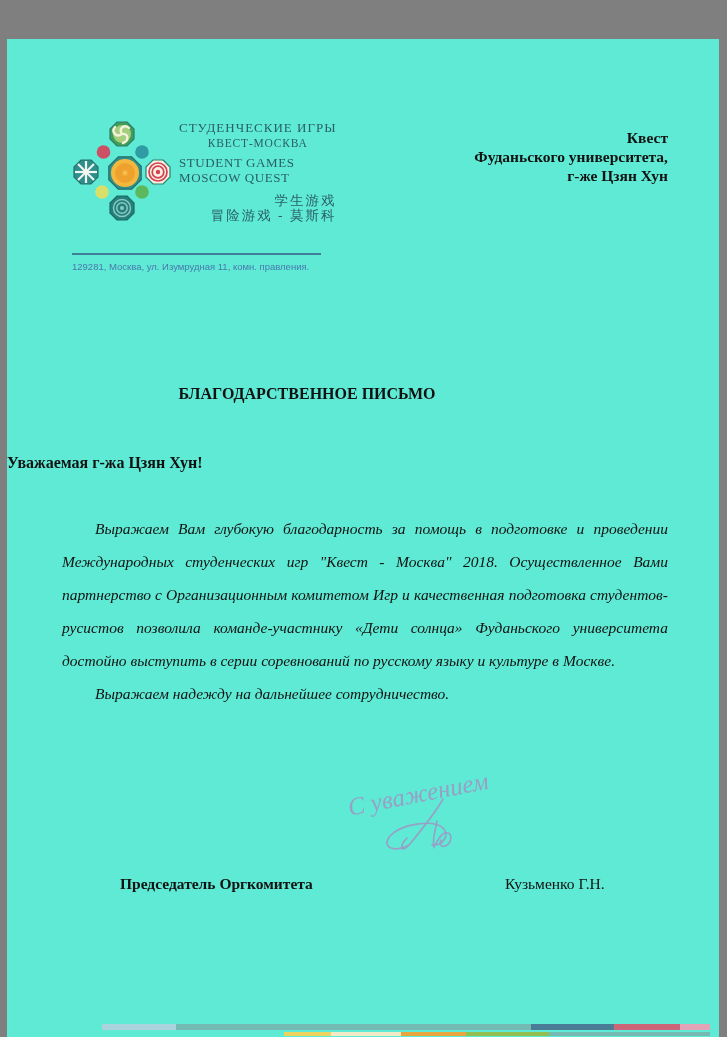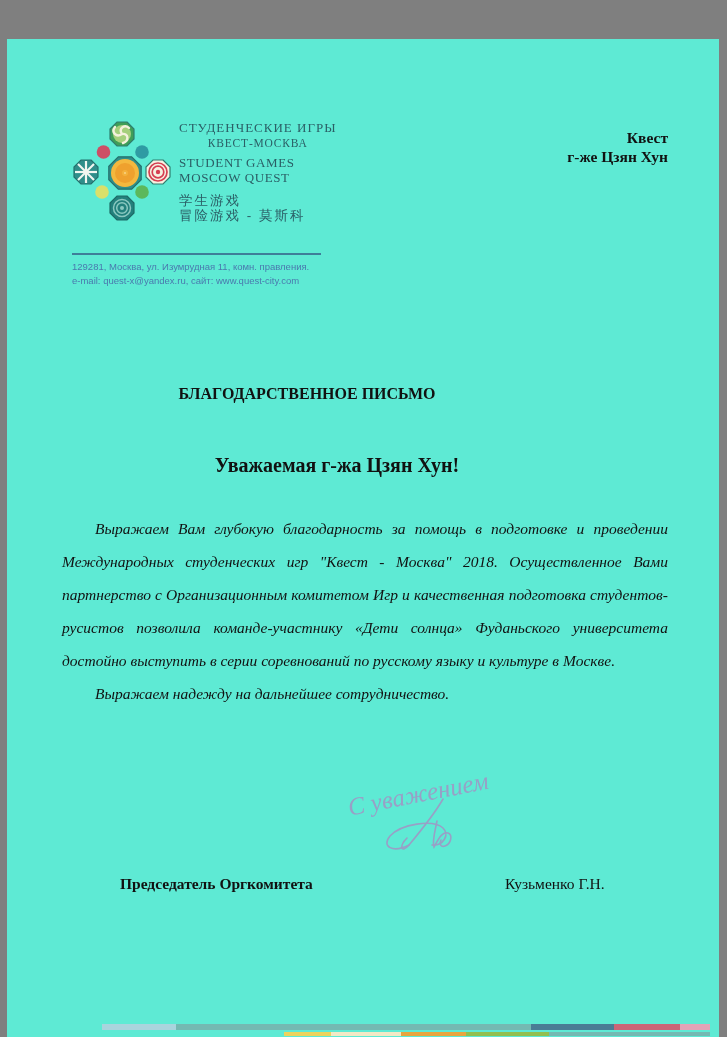--- a/index.html
+++ b/index.html
@@ -19,21 +19,21 @@
   
   #logo-art{position:absolute;left:56px;top:74px;}
   .logo-text{
     position:absolute;left:172px;top:82px;
     color:#2b5f66;line-height:1.12;
   }
   .logo-text .ru1{font-size:13px;letter-spacing:1px;}
   .logo-text .ru2{font-size:11.5px;letter-spacing:.8px;margin-top:1px;text-align:center;}
   .logo-text .en{font-size:13px;letter-spacing:.6px;}
   .logo-text .gap{height:7px;}
-  .logo-text .zh{font-size:13.5px;letter-spacing:2px;font-family:Liberation Sans, sans-serif;}
+  .logo-text .zh{font-size:13.5px;letter-spacing:2px;font-family:Liberation Serif, serif;text-align:right;}
   #contact-rule{
     position:absolute;left:65px;top:214px;width:249px;height:2px;
     background:#3e7e99;
   }
   .contact{
     position:absolute;left:65px;top:221px;
     font-family:"Liberation Sans","DejaVu Sans",sans-serif;
     font-size:9.5px;line-height:13.5px;color:#4a79ae;
     white-space:nowrap;
   }
@@ -44,21 +44,21 @@
     font-size:15.5px;line-height:19px;color:#111;
     white-space:nowrap;
   }
   
   .doc-title{
     position:absolute;left:0;top:346px;width:600px;
     text-align:center;font-weight:bold;font-size:16px;color:#111;
   }
   .salutation{
     position:absolute;left:0;top:415px;width:660px;
-    text-align:center;font-weight:bold;font-size:20px;color:#111;
+    text-align:left;font-weight:bold;font-size:16px;color:#111;
   }
   .body-text{
     position:absolute;left:55px;top:473px;width:606px;
     font-size:15.5px;line-height:33px;color:#111;
     text-align:justify;
   }
   .body-text p{margin:0;text-indent:33px;font-style:italic;}
   
   #signature{position:absolute;left:318px;top:710px;}
   .signoff-role{
@@ -148,25 +148,25 @@
     <div class="en">STUDENT GAMES</div>
     <div class="en">MOSCOW QUEST</div>
     <div class="gap"></div>
     <div class="zh">学生游戏</div>
     <div class="zh">冒险游戏 - 莫斯科</div>
   </div>
 
   <div id="contact-rule"></div>
   <div class="contact">
     <div>129281, Москва, ул. Изумрудная 11, комн. правления.</div>
-    <div>e-mail: quest-x@yandex.ru, сайт: www.quest-city.com</div>
   </div>
 
   <div class="recipient">
     <div>Квест</div>
+    <div>Фуданьского университета,</div>
     <div>г-же Цзян Хун</div>
   </div>
 
   <div class="doc-title">БЛАГОДАРСТВЕННОЕ ПИСЬМО</div>
   <div class="salutation">Уважаемая г-жа Цзян Хун!</div>
 
   <div class="body-text">
     <p>Выражаем Вам глубокую благодарность за помощь в подготовке и проведении Международных студенческих игр "Квест - Москва" 2018. Осуществленное Вами партнерство с Организационным комитетом Игр и качественная подготовка студентов-русистов позволила команде-участнику «Дети солнца» Фуданьского университета достойно выступить в серии соревнований по русскому языку и культуре в Москве.</p>
     <p>Выражаем надежду на дальнейшее сотрудничество.</p>
   </div>

